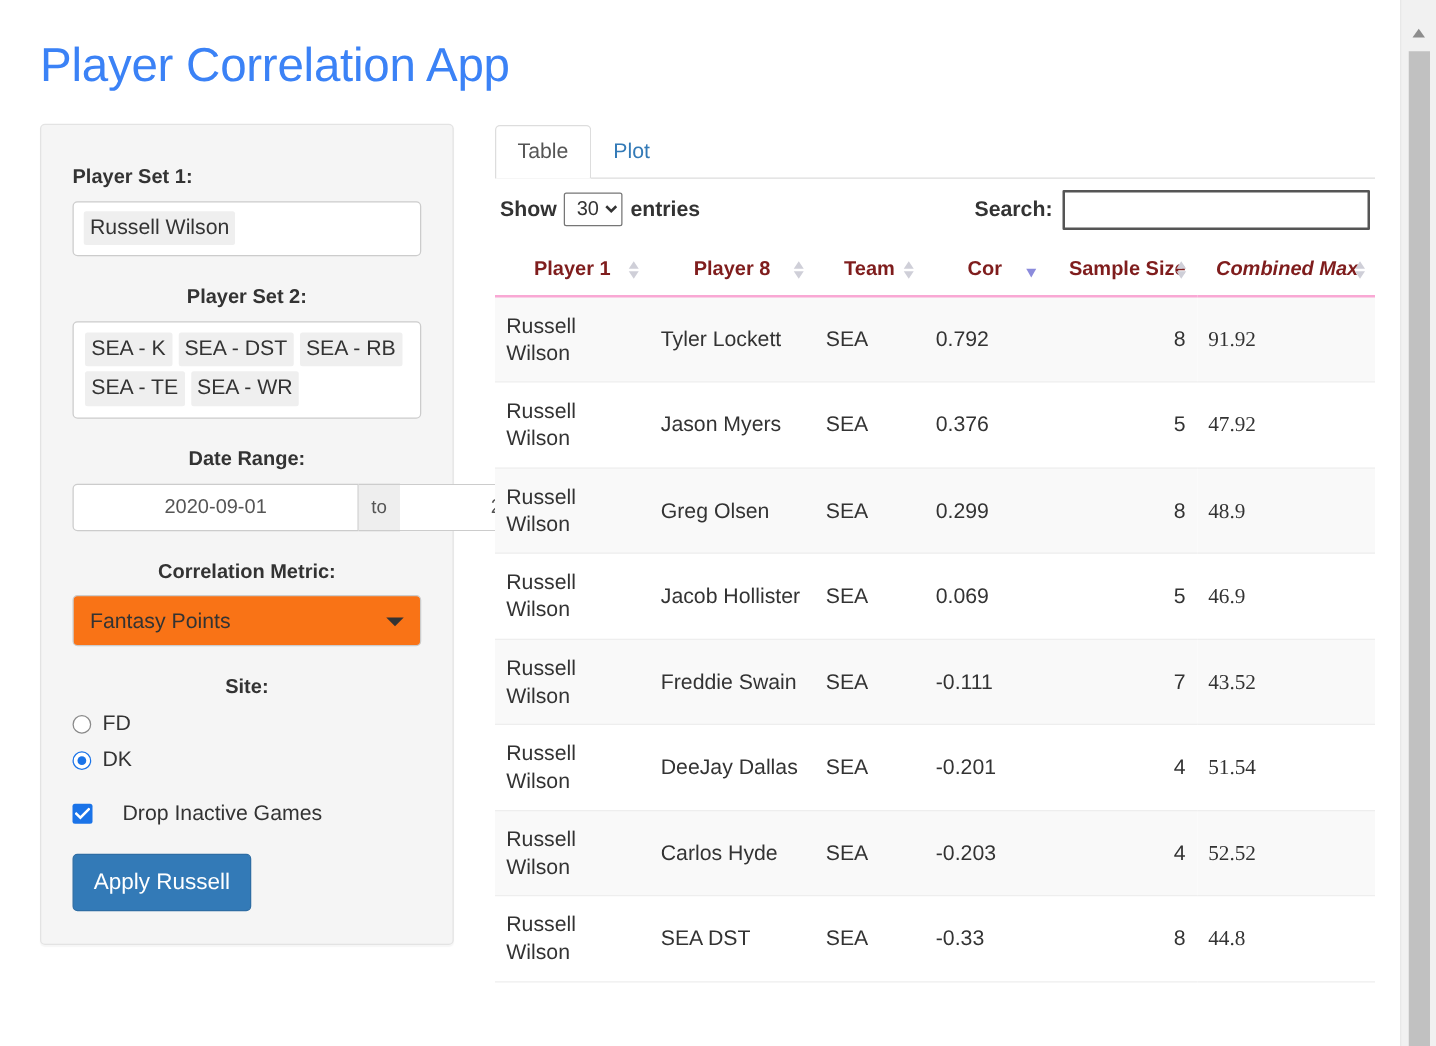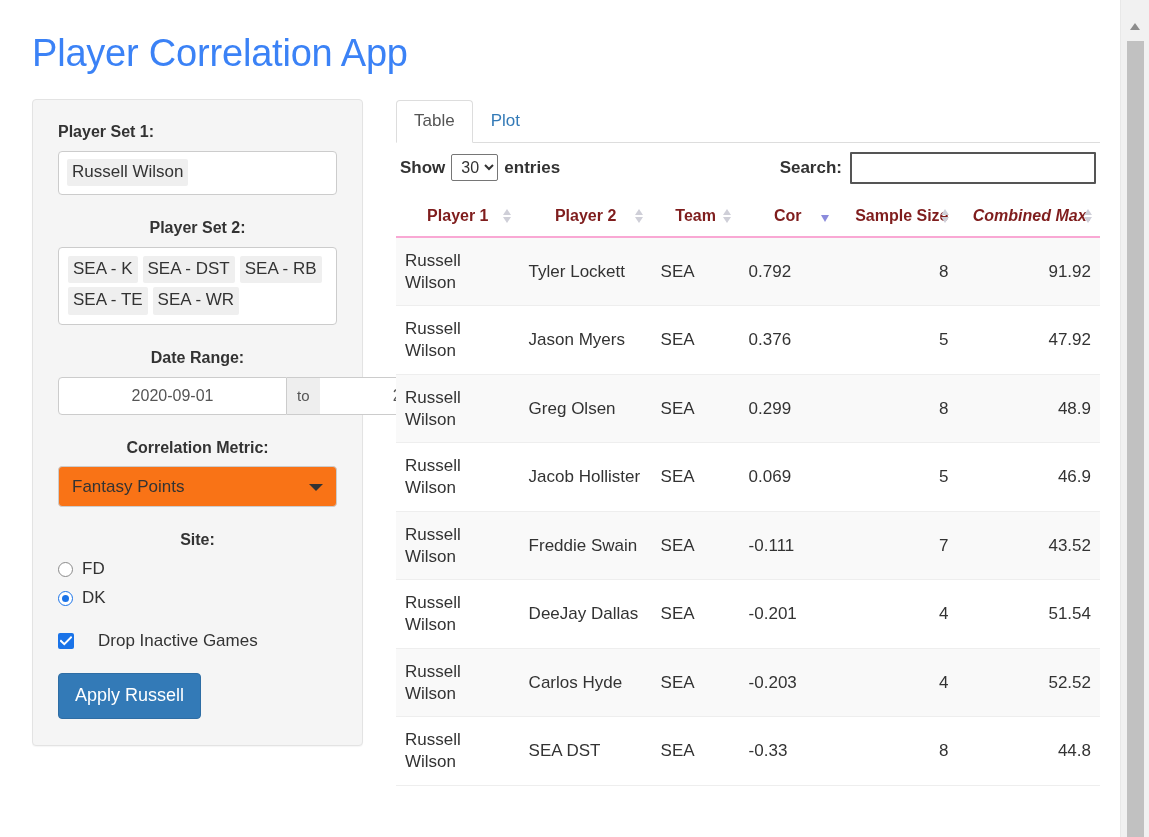--- a/index.html
+++ b/index.html
@@ -42,21 +42,21 @@
   }
 
   
   .sidebar {
     position: absolute;
     left: 32px; top: 0;
     width: 331px;
     background: #f5f5f5;
     border: 1px solid #e3e3e3;
     border-radius: 4px;
-    padding: 22px 25px 26px 25px;
+    padding: 32px 25px 26px 25px;
     box-shadow: 0 1px 1px rgba(0,0,0,0.04);
   }
   .field-label {
     font-size: 16px;
     font-weight: bold;
     color: #333;
     margin: 0 0 8px 0;
     line-height: 1.3;
   }
   .field-label.spaced { margin-top: 23px; text-align: center; }
@@ -333,21 +333,21 @@
     padding: 12px 9px;
     border-bottom: 1px solid #eeeeee;
     line-height: 1.28;
     vertical-align: middle;
   }
   td.c-p1 { text-align: left; padding-left: 18px; }
   td.c-p2 { text-align: left; }
   td.c-team { text-align: left; }
   td.c-cor { text-align: left; }
   td.c-ss  { text-align: right; padding-right: 44px; }
-  td.c-cm  { text-align: right; padding-right: 13px; }
+  td.c-cm  { padding-right: 13px; font-family: Liberation Serif, serif; }
   tbody tr.odd td { background: #f9f9f9; }
   tbody tr.even td { background: #ffffff; }
 
   
   .scrollbar {
     position: absolute;
     right: 0; top: 0;
     width: 29px; height: 837px;
     background: #f1f1f1;
     border-left: 1px solid #e8e8e8;
@@ -461,21 +461,21 @@
           <thead>
             <tr>
               <th class="c-p1">
                 <span>Player 1</span>
                 <span class="sort-ind">
                     <i class="up"></i>
                     <i class="dn"></i>
                   </span>
               </th>
               <th class="c-p2">
-                <span>Player 2</span>
+                <span>Player 8</span>
                 <span class="sort-ind">
                     <i class="up"></i>
                     <i class="dn"></i>
                   </span>
               </th>
               <th class="c-team">
                 <span>Team</span>
                 <span class="sort-ind">
                     <i class="up"></i>
                     <i class="dn"></i>

